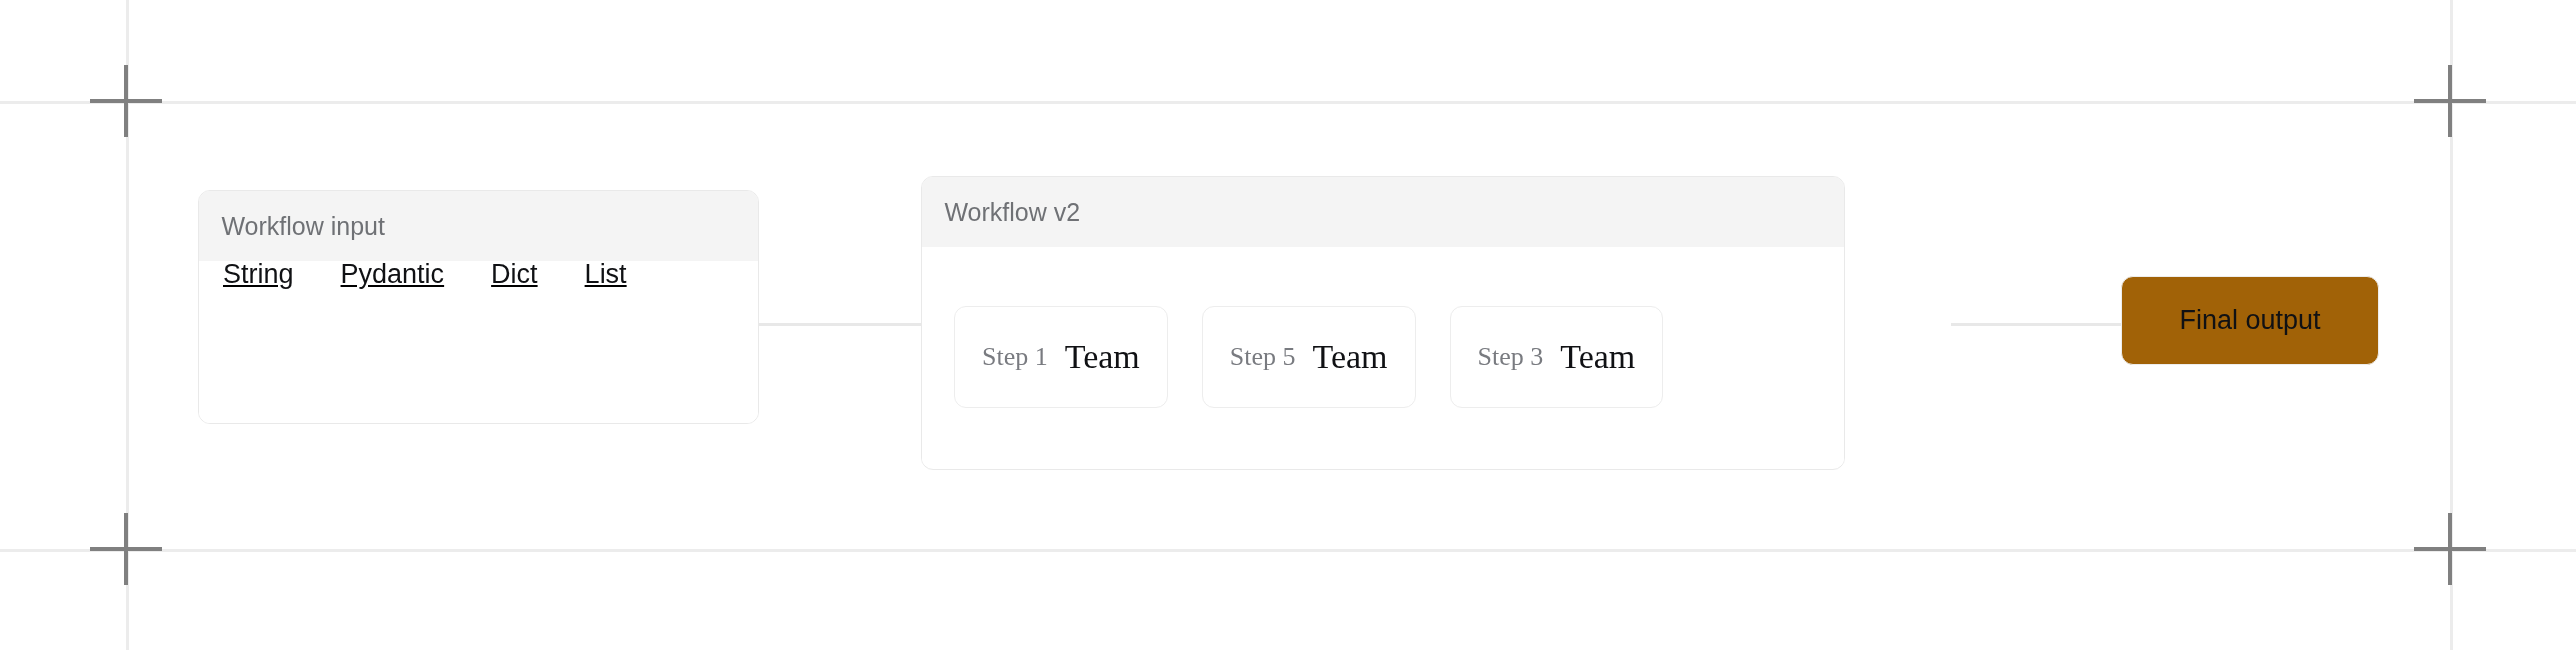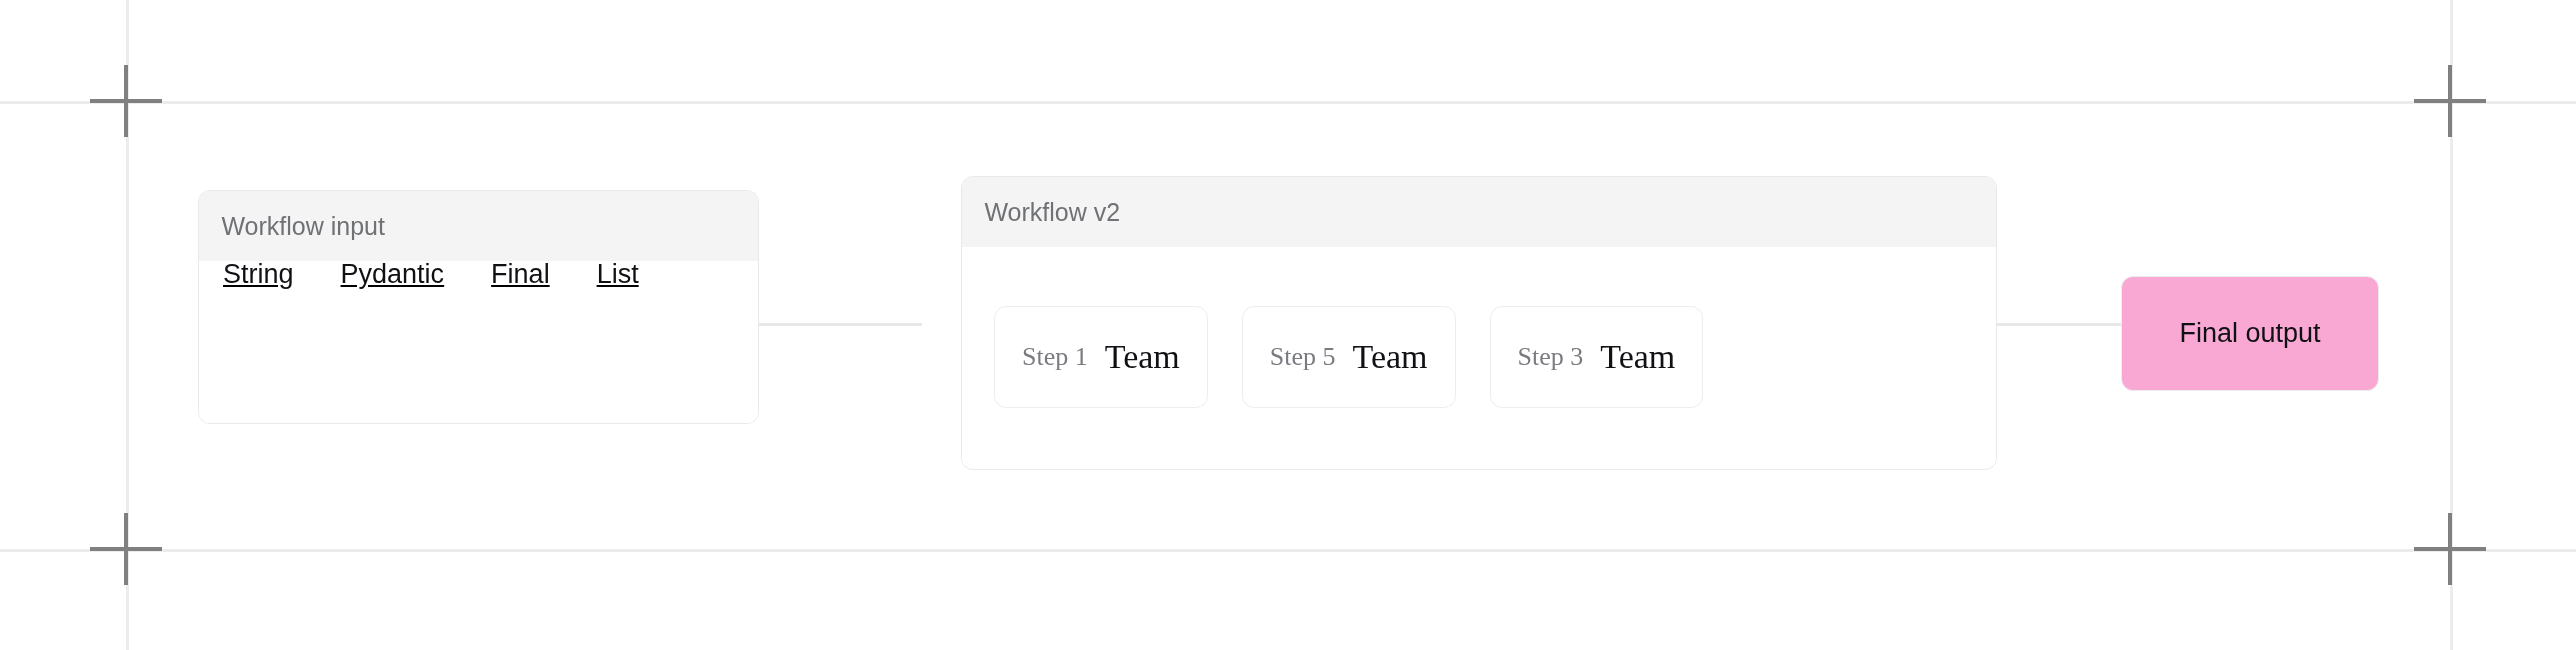--- a/index.html
+++ b/index.html
@@ -119,23 +119,22 @@
     font-size: 27px;
     color: #101114;
     white-space: nowrap;
     line-height: 1;
   }
 
   
   #node-workflow-v2 {
     left: 921px;
     top: 176px;
-    width: 1036px;
+    width: 924px;
     height: 294px;
-    margin-left: 40px;
   }
   #node-workflow-v2 .node-body {
     display: flex;
     align-items: center;
     gap: 34px;
     padding: 0 32px;
     height: 219px;
     font-family: Liberation Serif, serif;
   }
 
@@ -162,22 +161,22 @@
     line-height: 1;
   }
 
   
   #node-final-output {
     position: absolute;
     box-sizing: border-box;
     left: 2121px;
     top: 276px;
     width: 258px;
-    height: 115px;
-    background: #f9a8d4;
+    height: 89px;
+    background: #a16207;
     border: 1.7px solid #ededed;
     border-radius: 12px;
     display: flex;
     align-items: center;
     justify-content: center;
   }
   #node-final-output .output-label {
     font-size: 27px;
     color: #101114;
     line-height: 1;
@@ -202,21 +201,21 @@
   </div>
 
   <div class="edge" style="left:757px;  top:323px; width:165px;"></div>
   <div class="edge" style="left:1951px; top:323px; width:171px;"></div>
 
   <div class="node-card" id="node-workflow-input">
     <div class="node-header">Workflow input</div>
     <div class="node-body">
       <span class="io-type">String</span>
       <span class="io-type">Pydantic</span>
-      <span class="io-type">Final</span>
+      <span class="io-type">Dict</span>
       <span class="io-type">List</span>
     </div>
   </div>
 
   <div class="node-card" id="node-workflow-v2">
     <div class="node-header">Workflow v2</div>
     <div class="node-body">
 
       <div class="step-box">
         <span class="step-index">Step 1</span>

